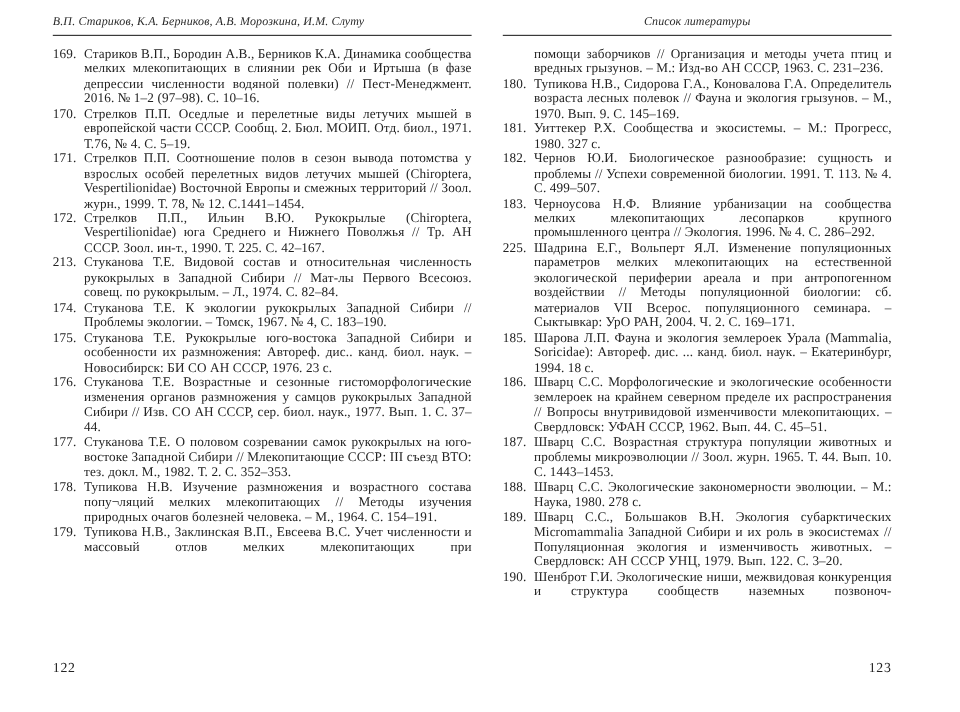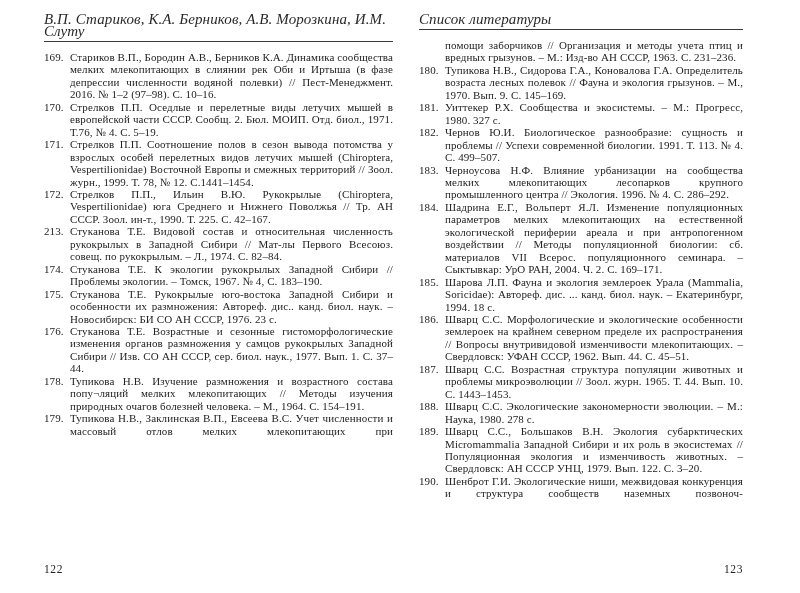--- a/index.html
+++ b/index.html
@@ -18,27 +18,27 @@
   .page-col {
     position: absolute;
     top: 13px;
     height: 568px;
   }
   .page-col.left  { left: 44px;  width: 349px; }
   .page-col.right { left: 419px; width: 324px; }
 
   .running-head {
     font-style: italic;
-    font-size: 15px;
+    font-size: 10px;
     line-height: 12px;
     letter-spacing: 0.1px;
     color: #2a2a2a;
     padding-bottom: 4px;
   }
-  .running-head.align-right { text-align: left; }
+  .running-head.align-right { text-align: center; }
 
   .head-rule {
     border-top: 1px solid #3a3a3a;
     height: 0;
     margin-bottom: 9px;
   }
 
   .entries { }
 
   .entry {
@@ -53,21 +53,21 @@
     position: absolute;
     left: 0;
     top: 0;
     width: 24px;
   }
   
   .entry.flush-last { text-align-last: justify; }
 
   .pagenum {
     position: absolute;
-    bottom: 6px;
+    bottom: 18px;
     font-size: 11.5px;
     letter-spacing: 0.6px;
     color: #232323;
   }
   .pagenum.pn-left  { left: 0; }
   .pagenum.pn-right { right: 0; }
 </style>
 </head>
 <body>
 
@@ -76,36 +76,37 @@
   <div class="head-rule"></div>
   <div class="entries">
     <div class="entry"><span class="num">169.</span><span>Стариков В.П., Бородин А.В., Берников К.А. Динамика сообщества мелких млекопитающих в слиянии рек Оби и Иртыша (в фазе депрессии численности водяной полевки) // Пест-Менеджмент. 2016. № 1–2 (97–98). С. 10–16.</span></div>
     <div class="entry"><span class="num">170.</span><span>Стрелков П.П. Оседлые и перелетные виды летучих мышей в европейской части СССР. Сообщ. 2. Бюл. МОИП. Отд. биол., 1971. Т.76, № 4. С. 5–19.</span></div>
     <div class="entry"><span class="num">171.</span><span>Стрелков П.П. Соотношение полов в сезон вывода потомства у взрослых особей перелетных видов летучих мышей (Chiroptera, Vespertilionidae) Восточной Европы и смежных территорий // Зоол. журн., 1999. Т. 78, № 12. С.1441–1454.</span></div>
     <div class="entry"><span class="num">172.</span><span>Стрелков П.П., Ильин В.Ю. Рукокрылые (Chiroptera, Vespertilionidae) юга Среднего и Нижнего Поволжья // Тр. АН СССР. Зоол. ин-т., 1990. Т. 225. С. 42–167.</span></div>
     <div class="entry"><span class="num">213.</span><span>Стуканова Т.Е. Видовой состав и относительная численность рукокрылых в Западной Сибири // Мат-лы Первого Всесоюз. совещ. по рукокрылым. – Л., 1974. С. 82–84.</span></div>
     <div class="entry"><span class="num">174.</span><span>Стуканова Т.Е. К экологии рукокрылых Западной Сибири // Проблемы экологии. – Томск, 1967. № 4, С. 183–190.</span></div>
     <div class="entry"><span class="num">175.</span><span>Стуканова Т.Е. Рукокрылые юго-востока Западной Сибири и особенности их размножения: Автореф. дис.. канд. биол. наук. – Новосибирск: БИ СО АН СССР, 1976. 23 с.</span></div>
     <div class="entry"><span class="num">176.</span><span>Стуканова Т.Е. Возрастные и сезонные гистоморфологические изменения органов размножения у самцов рукокрылых Западной Сибири // Изв. СО АН СССР, сер. биол. наук., 1977. Вып. 1. С. 37–44.</span></div>
+    <div class="entry"><span class="num">177.</span><span>Стуканова Т.Е. О половом созревании самок рукокрылых на юго-востоке Западной Сибири // Млекопитающие СССР: III съезд ВТО: тез. докл. М., 1982. Т. 2. С. 352–353.</span></div>
     <div class="entry"><span class="num">178.</span><span>Тупикова Н.В. Изучение размножения и возрастного состава попу¬ляций мелких млекопитающих // Методы изучения природных очагов болезней человека. – М., 1964. С. 154–191.</span></div>
     <div class="entry flush-last"><span class="num">179.</span><span>Тупикова Н.В., Заклинская В.П., Евсеева В.С. Учет численности и массовый отлов мелких млекопитающих при</span></div>
   </div>
   <div class="pagenum pn-left">122</div>
 </div>
 
 <div class="page-col right">
   <div class="running-head align-right">Список литературы</div>
   <div class="head-rule"></div>
   <div class="entries">
     <div class="entry"><span class="num"></span><span>помощи заборчиков // Организация и методы учета птиц и вредных грызунов. – М.: Изд-во АН СССР, 1963. С. 231–236.</span></div>
     <div class="entry"><span class="num">180.</span><span>Тупикова Н.В., Сидорова Г.А., Коновалова Г.А. Определитель возраста лесных полевок // Фауна и экология грызунов. – М., 1970. Вып. 9. С. 145–169.</span></div>
     <div class="entry"><span class="num">181.</span><span>Уиттекер Р.Х. Сообщества и экосистемы. – М.: Прогресс, 1980. 327 с.</span></div>
     <div class="entry"><span class="num">182.</span><span>Чернов Ю.И. Биологическое разнообразие: сущность и проблемы // Успехи современной биологии. 1991. Т. 113. № 4. С. 499–507.</span></div>
     <div class="entry"><span class="num">183.</span><span>Черноусова Н.Ф. Влияние урбанизации на сообщества мелких млекопитающих лесопарков крупного промышленного центра // Экология. 1996. № 4. С. 286–292.</span></div>
-    <div class="entry"><span class="num">184.</span><span>Шадрина Е.Г., Вольперт Я.Л. Изменение популяционных параметров мелких млекопитающих на естественной экологической периферии ареала и при антропогенном воздействии // Методы популяционной биологии: сб. материалов VII Всерос. популяционного семинара. – Сыктывкар: УрО РАН, 2004. Ч. 2. С. 169–171.</span></div>
+    <div class="entry"><span class="num">225.</span><span>Шадрина Е.Г., Вольперт Я.Л. Изменение популяционных параметров мелких млекопитающих на естественной экологической периферии ареала и при антропогенном воздействии // Методы популяционной биологии: сб. материалов VII Всерос. популяционного семинара. – Сыктывкар: УрО РАН, 2004. Ч. 2. С. 169–171.</span></div>
     <div class="entry"><span class="num">185.</span><span>Шарова Л.П. Фауна и экология землероек Урала (Mammalia, Soricidae): Автореф. дис. ... канд. биол. наук. – Екатеринбург, 1994. 18 с.</span></div>
     <div class="entry"><span class="num">186.</span><span>Шварц С.С. Морфологические и экологические особенности землероек на крайнем северном пределе их распространения // Вопросы внутривидовой изменчивости млекопитающих. – Свердловск: УФАН СССР, 1962. Вып. 44. С. 45–51.</span></div>
     <div class="entry"><span class="num">187.</span><span>Шварц С.С. Возрастная структура популяции животных и проблемы микроэволюции // Зоол. журн. 1965. Т. 44. Вып. 10. С. 1443–1453.</span></div>
     <div class="entry"><span class="num">188.</span><span>Шварц С.С. Экологические закономерности эволюции. – М.: Наука, 1980. 278 с.</span></div>
     <div class="entry"><span class="num">189.</span><span>Шварц С.С., Большаков В.Н. Экология субарктических Micromammalia Западной Сибири и их роль в экосистемах // Популяционная экология и изменчивость животных. – Свердловск: АН СССР УНЦ, 1979. Вып. 122. С. 3–20.</span></div>
     <div class="entry flush-last"><span class="num">190.</span><span>Шенброт Г.И. Экологические ниши, межвидовая конкуренция и структура сообществ наземных позвоноч-</span></div>
   </div>
   <div class="pagenum pn-right">123</div>
 </div>
 

